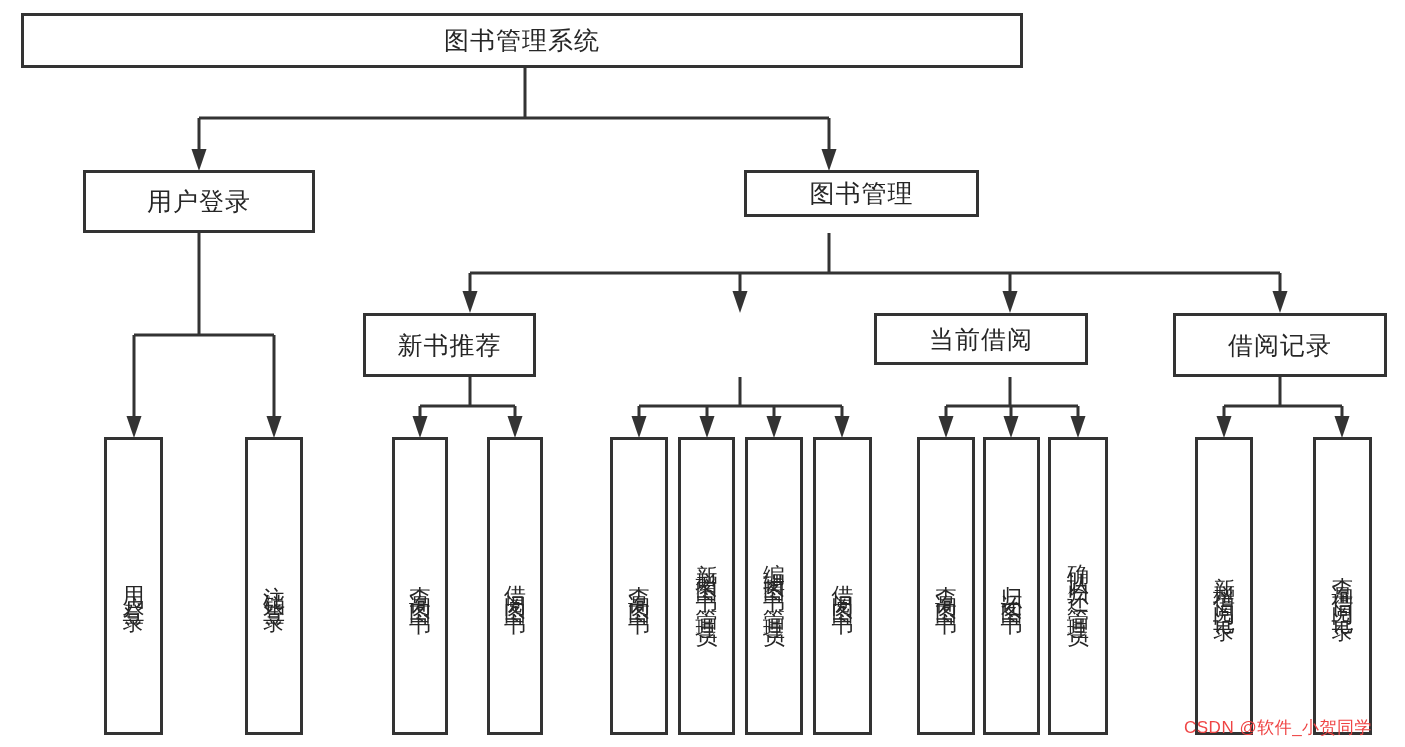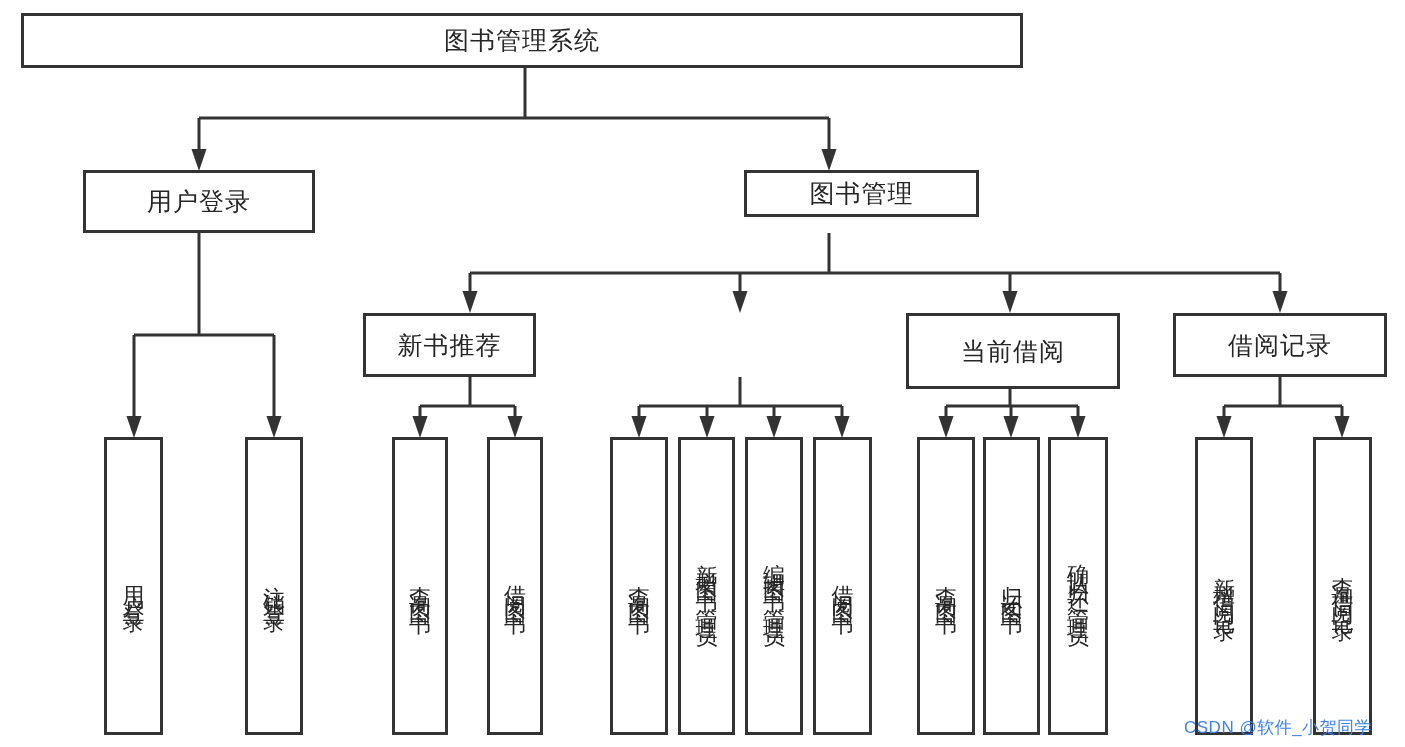--- a/index.html
+++ b/index.html
@@ -38,21 +38,21 @@
     letter-spacing: 9px;
     line-height: 1;
     white-space: nowrap;
   }
   
   #box-root        { left: 21px;  top: 13px;  width: 1002px; height: 55px; }
   #box-user-login  { left: 83px;  top: 170px; width: 232px;  height: 63px; }
   #box-book-mgmt   { left: 712px; top: 170px; width: 235px;  height: 47px; margin-left: 32px; }
   #box-new-rec     { left: 363px; top: 313px; width: 173px;  height: 64px; }
   #box-borrowing   { left: 633px; top: 313px; width: 215px;  height: 64px; }
-  #box-current     { left: 906px; top: 313px; width: 214px;  height: 76px; }
+  #box-current     { left: 874px; top: 313px; width: 214px;  height: 52px; }
   #box-records     { left: 1173px;top: 313px; width: 214px;  height: 64px; }
   
   #v-user-login    { left: 104px;  width: 59px; }
   #v-logout        { left: 245px;  width: 58px; }
   #v-query-rec     { left: 392px;  width: 56px; }
   #v-borrow-rec    { left: 487px;  width: 56px; }
   #v-query-bor     { left: 610px;  width: 58px; }
   #v-add-books     { left: 678px;  width: 57px; }
   #v-edit-books    { left: 745px;  width: 58px; }
   #v-borrow-bor    { left: 813px;  width: 59px; }
@@ -60,21 +60,21 @@
   #v-return-books  { left: 983px;  width: 57px; }
   #v-confirm-ret   { left: 1048px; width: 60px; }
   #v-add-record    { left: 1195px; width: 58px; }
   #v-query-record  { left: 1313px; width: 59px; }
   #watermark {
     position: absolute;
     left: 1184px;
     top: 716px;
     z-index: 2;
     font-size: 17px;
-    color: #3b82f6;
+    color: #ef4444;
     letter-spacing: 0.5px;
     white-space: nowrap;
   }
 </style>
 </head>
 <body>
 
 <div id="stage">
 
   <svg id="connectors" viewBox="0 0 1405 747" xmlns="http://www.w3.org/2000/svg">

